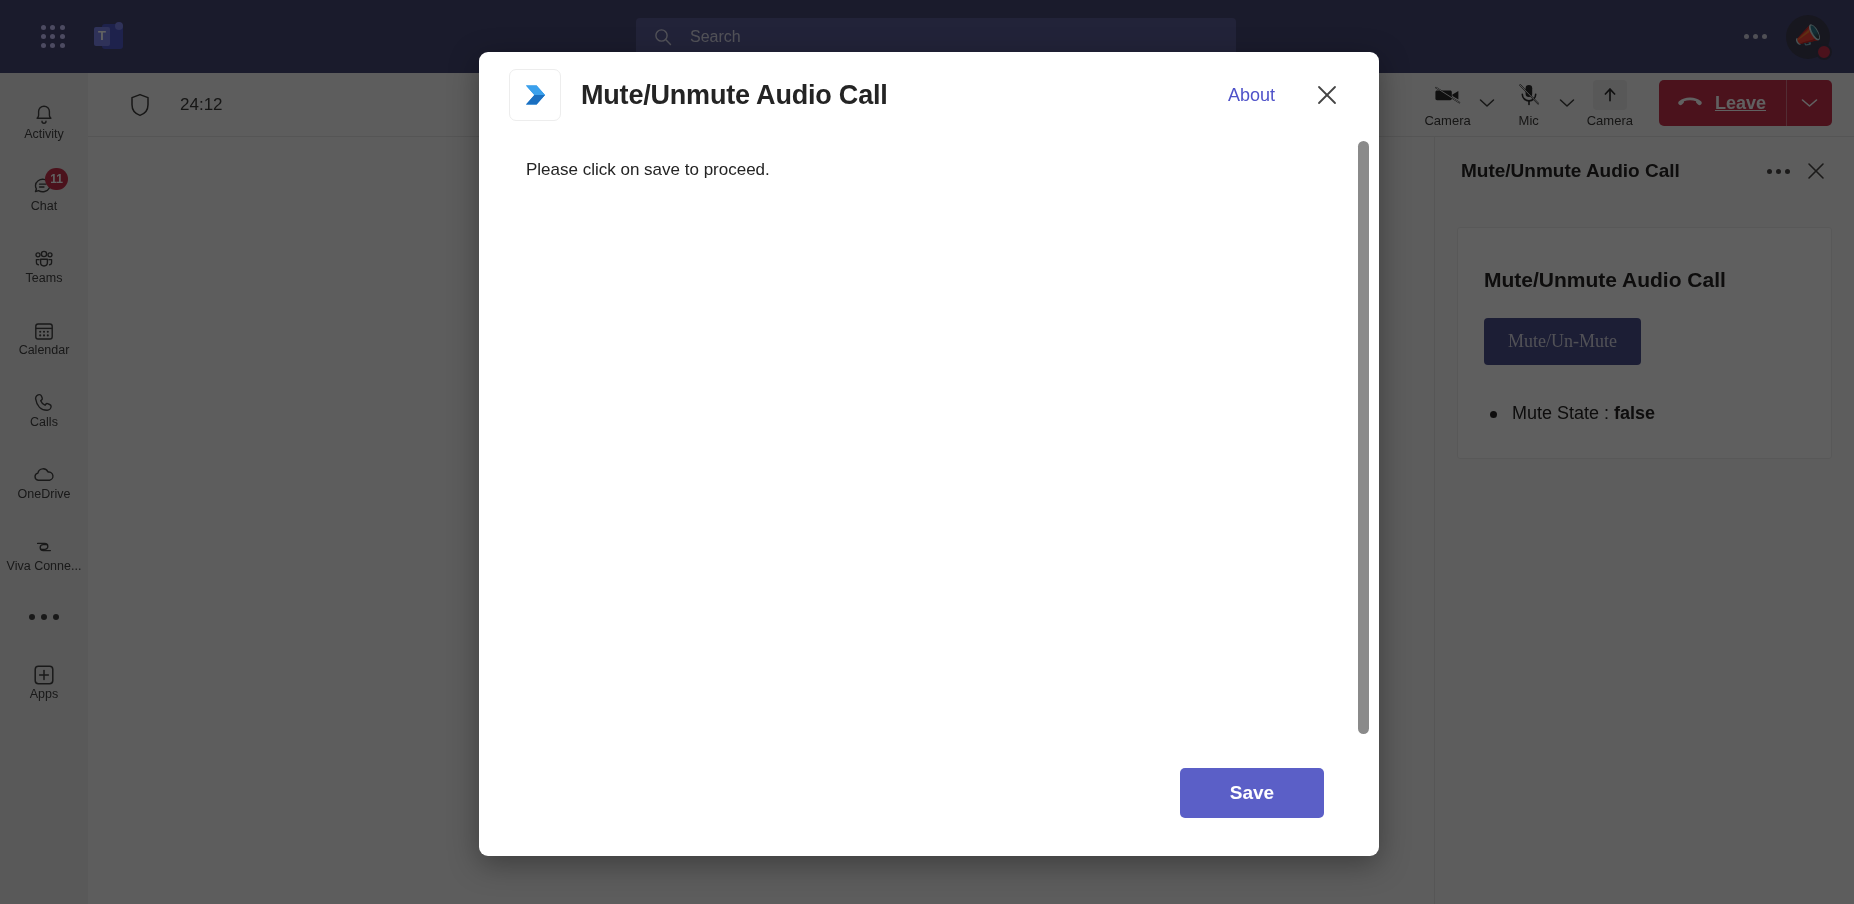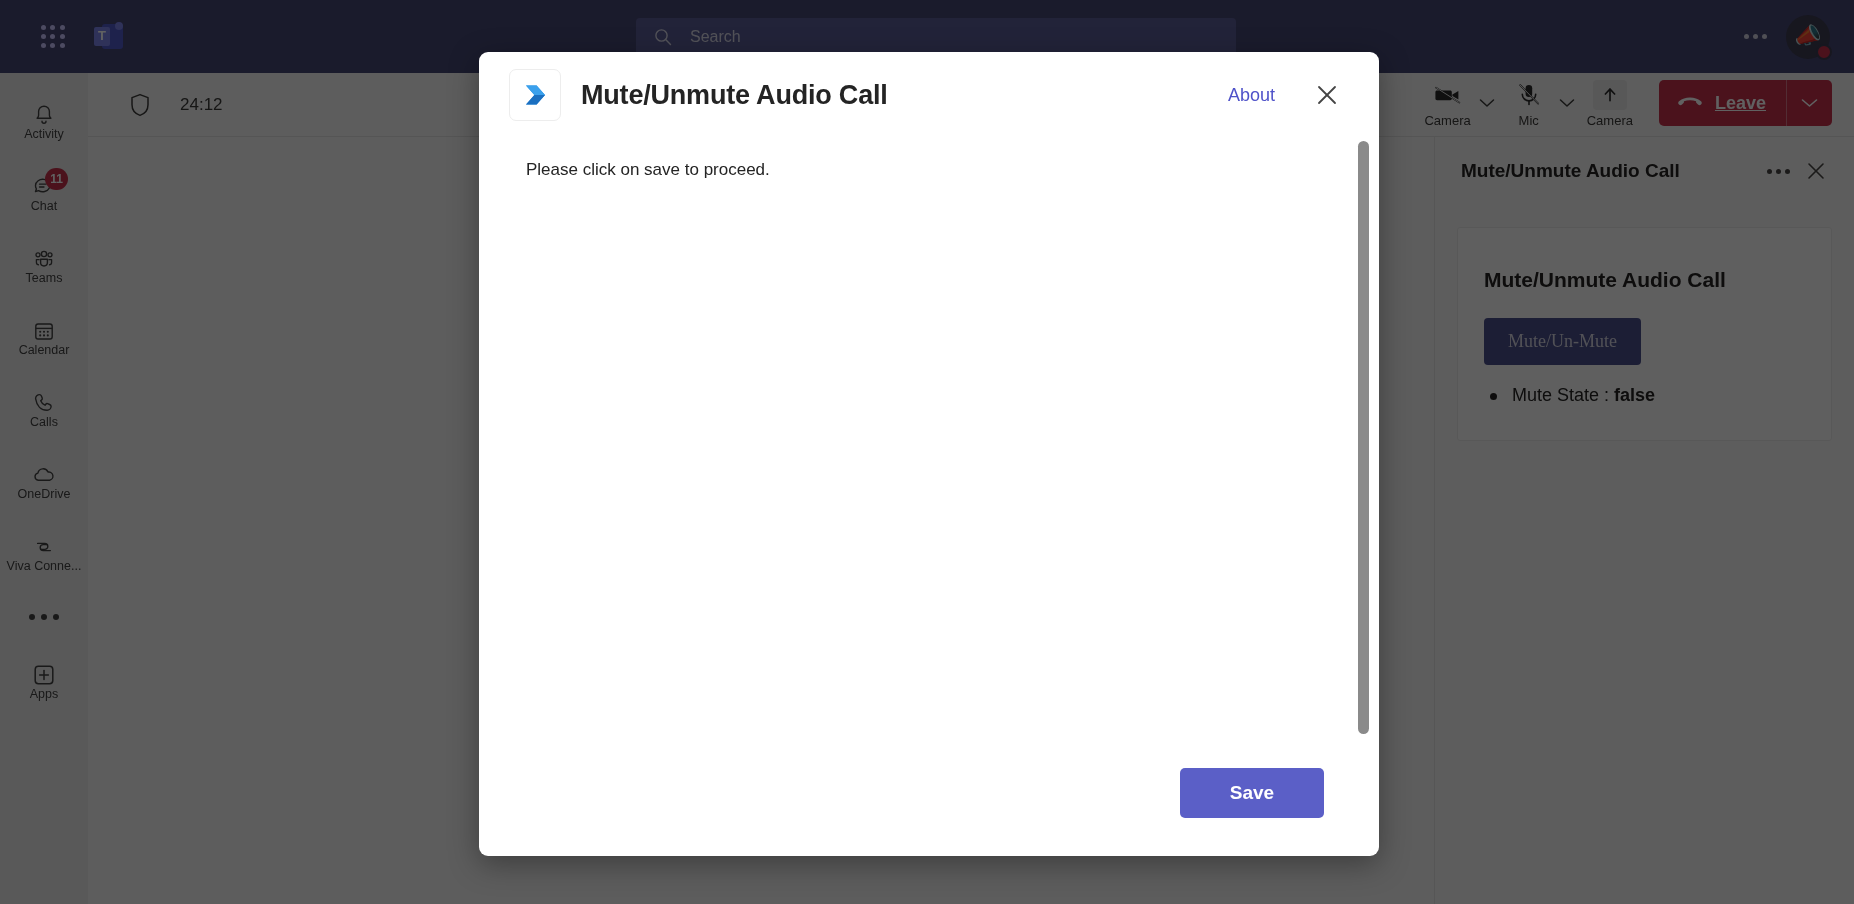--- a/index.html
+++ b/index.html
@@ -256,21 +256,21 @@
   .mute-btn {
     display: inline-block;
     background: #4b4f8c;
     color: #d5d5e2;
     font-size: 18px;
     padding: 13px 24px;
     border: none; border-radius: 4px;
     cursor: pointer;
     font-family: Liberation Serif, serif;
   }
-  .sp-list { list-style: none; margin-top: 20px; }
+  .sp-list { list-style: none; margin-top: 38px; }
   .sp-list li {
     position: relative;
     padding-left: 28px;
     font-size: 18px; color: #252423;
   }
   .sp-list li::before {
     content: ""; position: absolute;
     left: 6px; top: 8px;
     width: 7px; height: 7px; border-radius: 50%;
     background: #252423;

